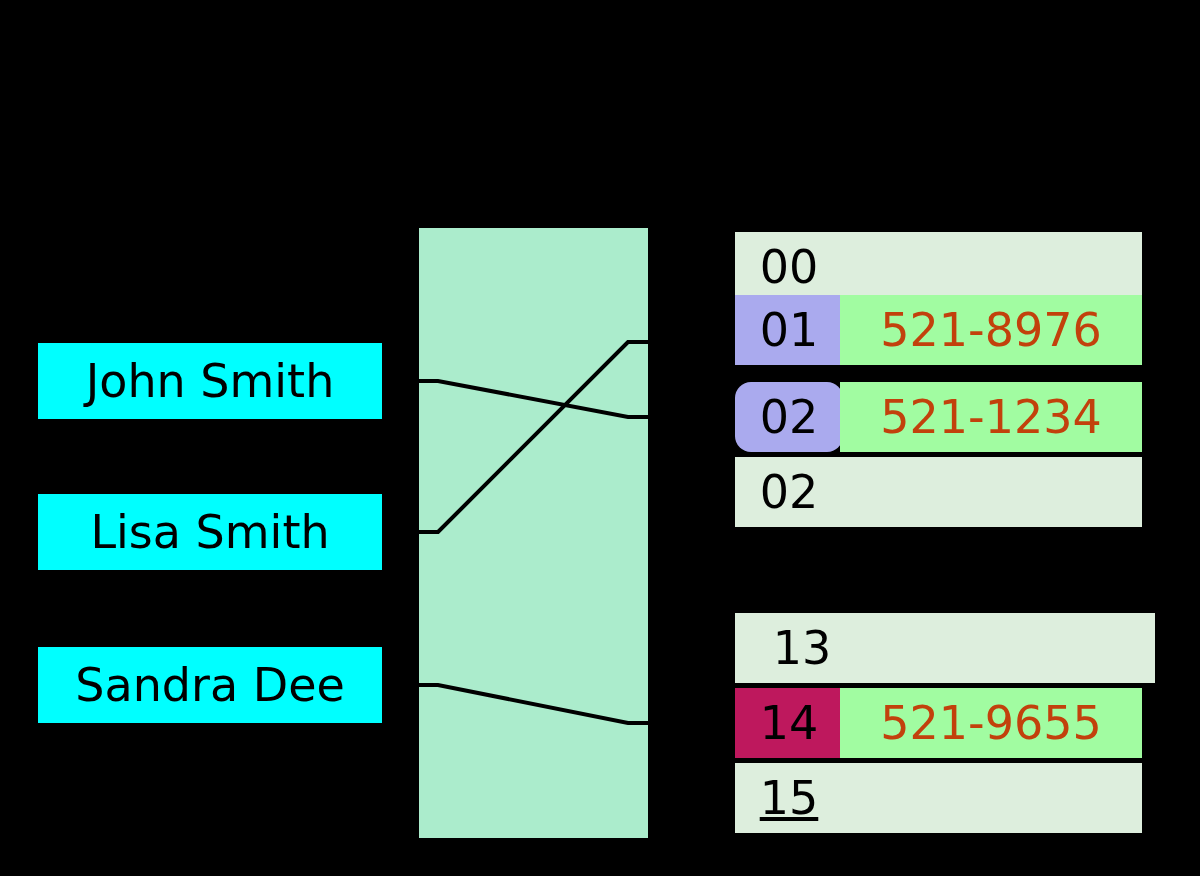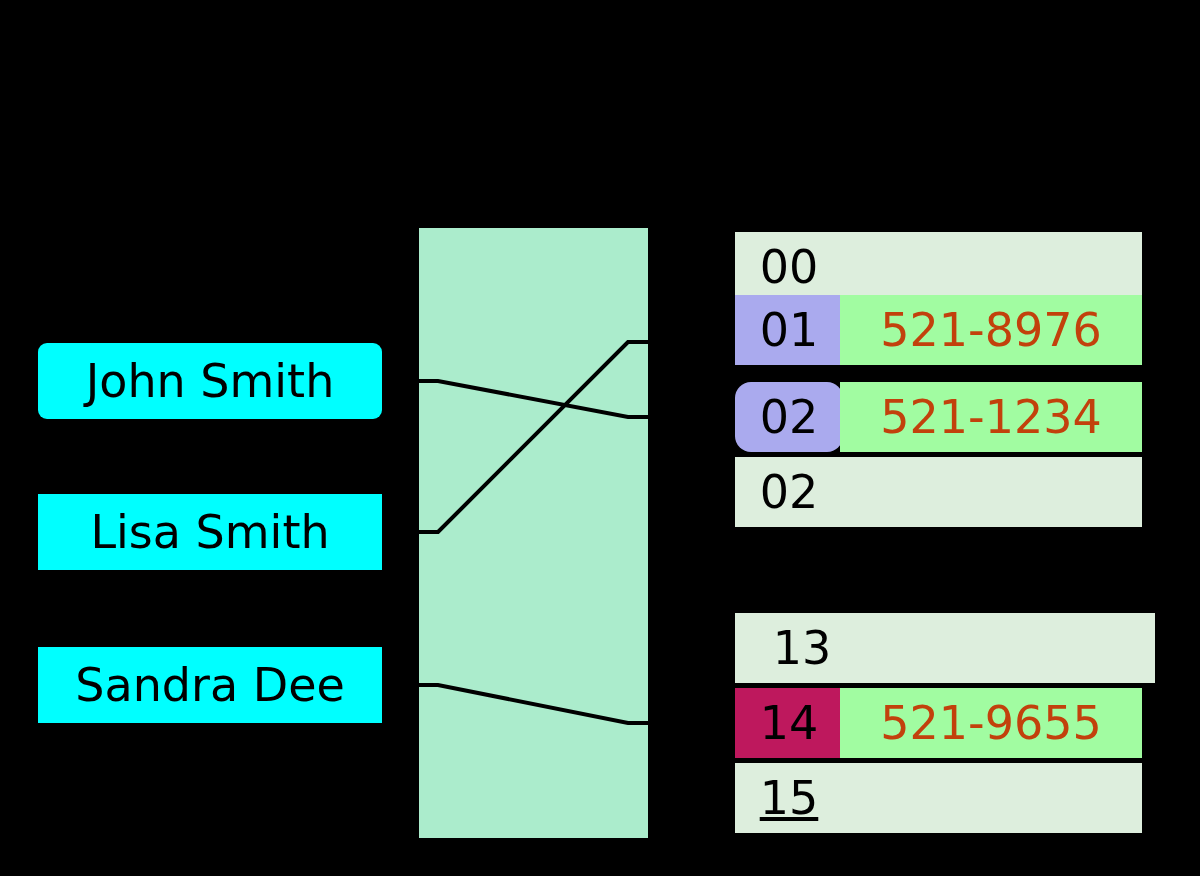--- a/index.html
+++ b/index.html
@@ -43,21 +43,21 @@
 <div class="canvas" style="background: rgb(0, 0, 0);">
 
   <div class="hash-box" style="background: rgb(171, 236, 204);"></div>
 
   <svg class="lines-svg" viewBox="0 0 1200 876" xmlns="http://www.w3.org/2000/svg">
       <polyline points="382,381 438,381 628,417 842,417" fill="none" stroke="#000000" stroke-width="4"></polyline>
       <polyline points="382,532 438,532 628,342 842,342" fill="none" stroke="#000000" stroke-width="4"></polyline>
       <polyline points="382,685 438,685 628,723 842,723" fill="none" stroke="#000000" stroke-width="4"></polyline>
     </svg>
 
-  <div class="key-box key-john" style="background: rgb(0, 255, 255); border-radius: 9px;">
+  <div class="key-box key-john" style="background: rgb(0, 255, 255);">
     <span>John Smith</span>
   </div>
   <div class="key-box key-lisa" style="background: rgb(0, 255, 255);">
     <span>Lisa Smith</span>
   </div>
   <div class="key-box key-sandra" style="background: rgb(0, 255, 255);">
     <span>Sandra Dee</span>
   </div>
 
   <div class="bucket-row">

